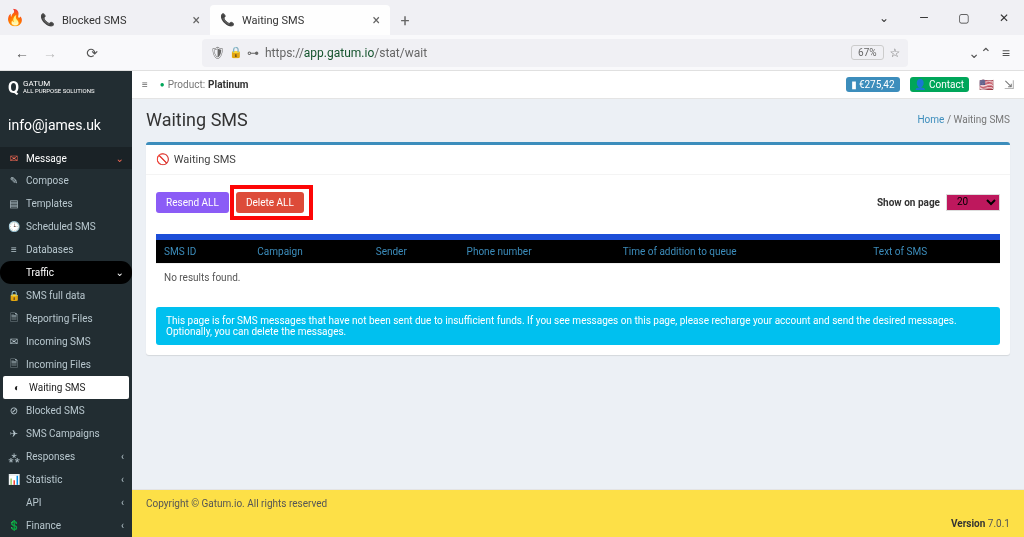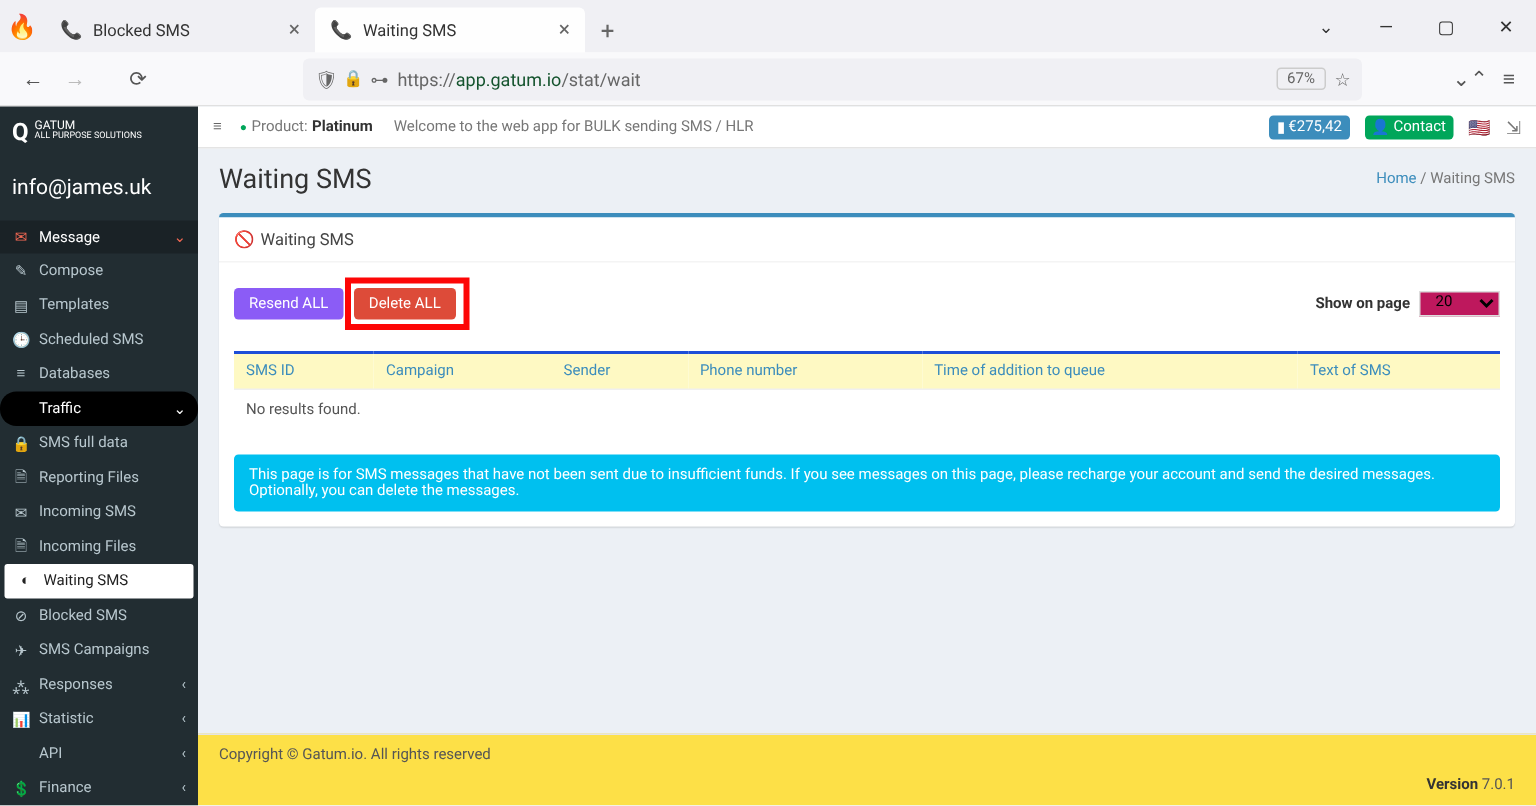--- a/index.html
+++ b/index.html
@@ -64,21 +64,21 @@
 
 .action-row { display:flex; align-items:center; }
 .btn { padding:5px 10px; font-size:10px; color:#fff; border:none; border-radius:3px; cursor:pointer; }
 .btn-green { background:#8b5cf6; }
 .btn-red { background:#dd4b39; }
 .highlight-box { border:4px solid #fd0606; padding:3px 5px 3px 2px; margin-left:-5px; display:inline-flex; }
 .show-on-page { margin-left:auto; display:flex; align-items:center; gap:6px; font-size:10px; color:#333; }
 .show-on-page select { font-size:10px; border:1px solid #ddd; padding:0 14px 2px 6px; background:#be185d; }
 
 .tbl { width:100%; margin-top:14px; border-collapse:collapse; font-size:10px; }
-.tbl th { text-align:left; padding:6px 8px; color:#3c8dbc; font-weight:normal; border-top:2px solid #1d4ed8; border-bottom:1px solid #f0f0f0; background:#fef9c3; cursor:pointer; }
+.tbl th { text-align:left; padding:6px 8px; color:#3c8dbc; font-weight:normal; border-top:6px solid #1d4ed8; border-bottom:1px solid #f0f0f0; background:#000000; cursor:pointer; }
 .tbl td { padding:8px; color:#555; }
 
 .info-banner { margin:6px 10px 10px; background:#00c0ef; color:#fff; padding:8px 10px; font-size:10px; border-radius:3px; }
 
 .footer { margin-top:auto; background:#fde047; border-top:1px solid #e4e4e4; padding:8px 14px; display:flex; font-size:10px; color:#555; }
 .footer .ver { margin-left:auto;margin-top:20px; }
 .footer .ver b { color:#333; }
 </style>
 </head>
 <body>
@@ -215,21 +215,20 @@
   </div>
 
   <div class="content">
     <div class="topbar">
       <span class="hamb">≡</span>
       <span class="product-badge">
         <span class="dot">●</span>
         <span>Product:</span>
         <b>Platinum</b>
       </span>
-      <span>Welcome to the web app for BULK sending SMS / HLR</span>
       <div class="right">
         <span class="balance">
           <span>▮</span>
           <span>€275,42</span>
         </span>
         <span class="contact">
           <span>👤</span>
           <span>Contact</span>
         </span>
         <span class="flag-us">🇺🇸</span>

